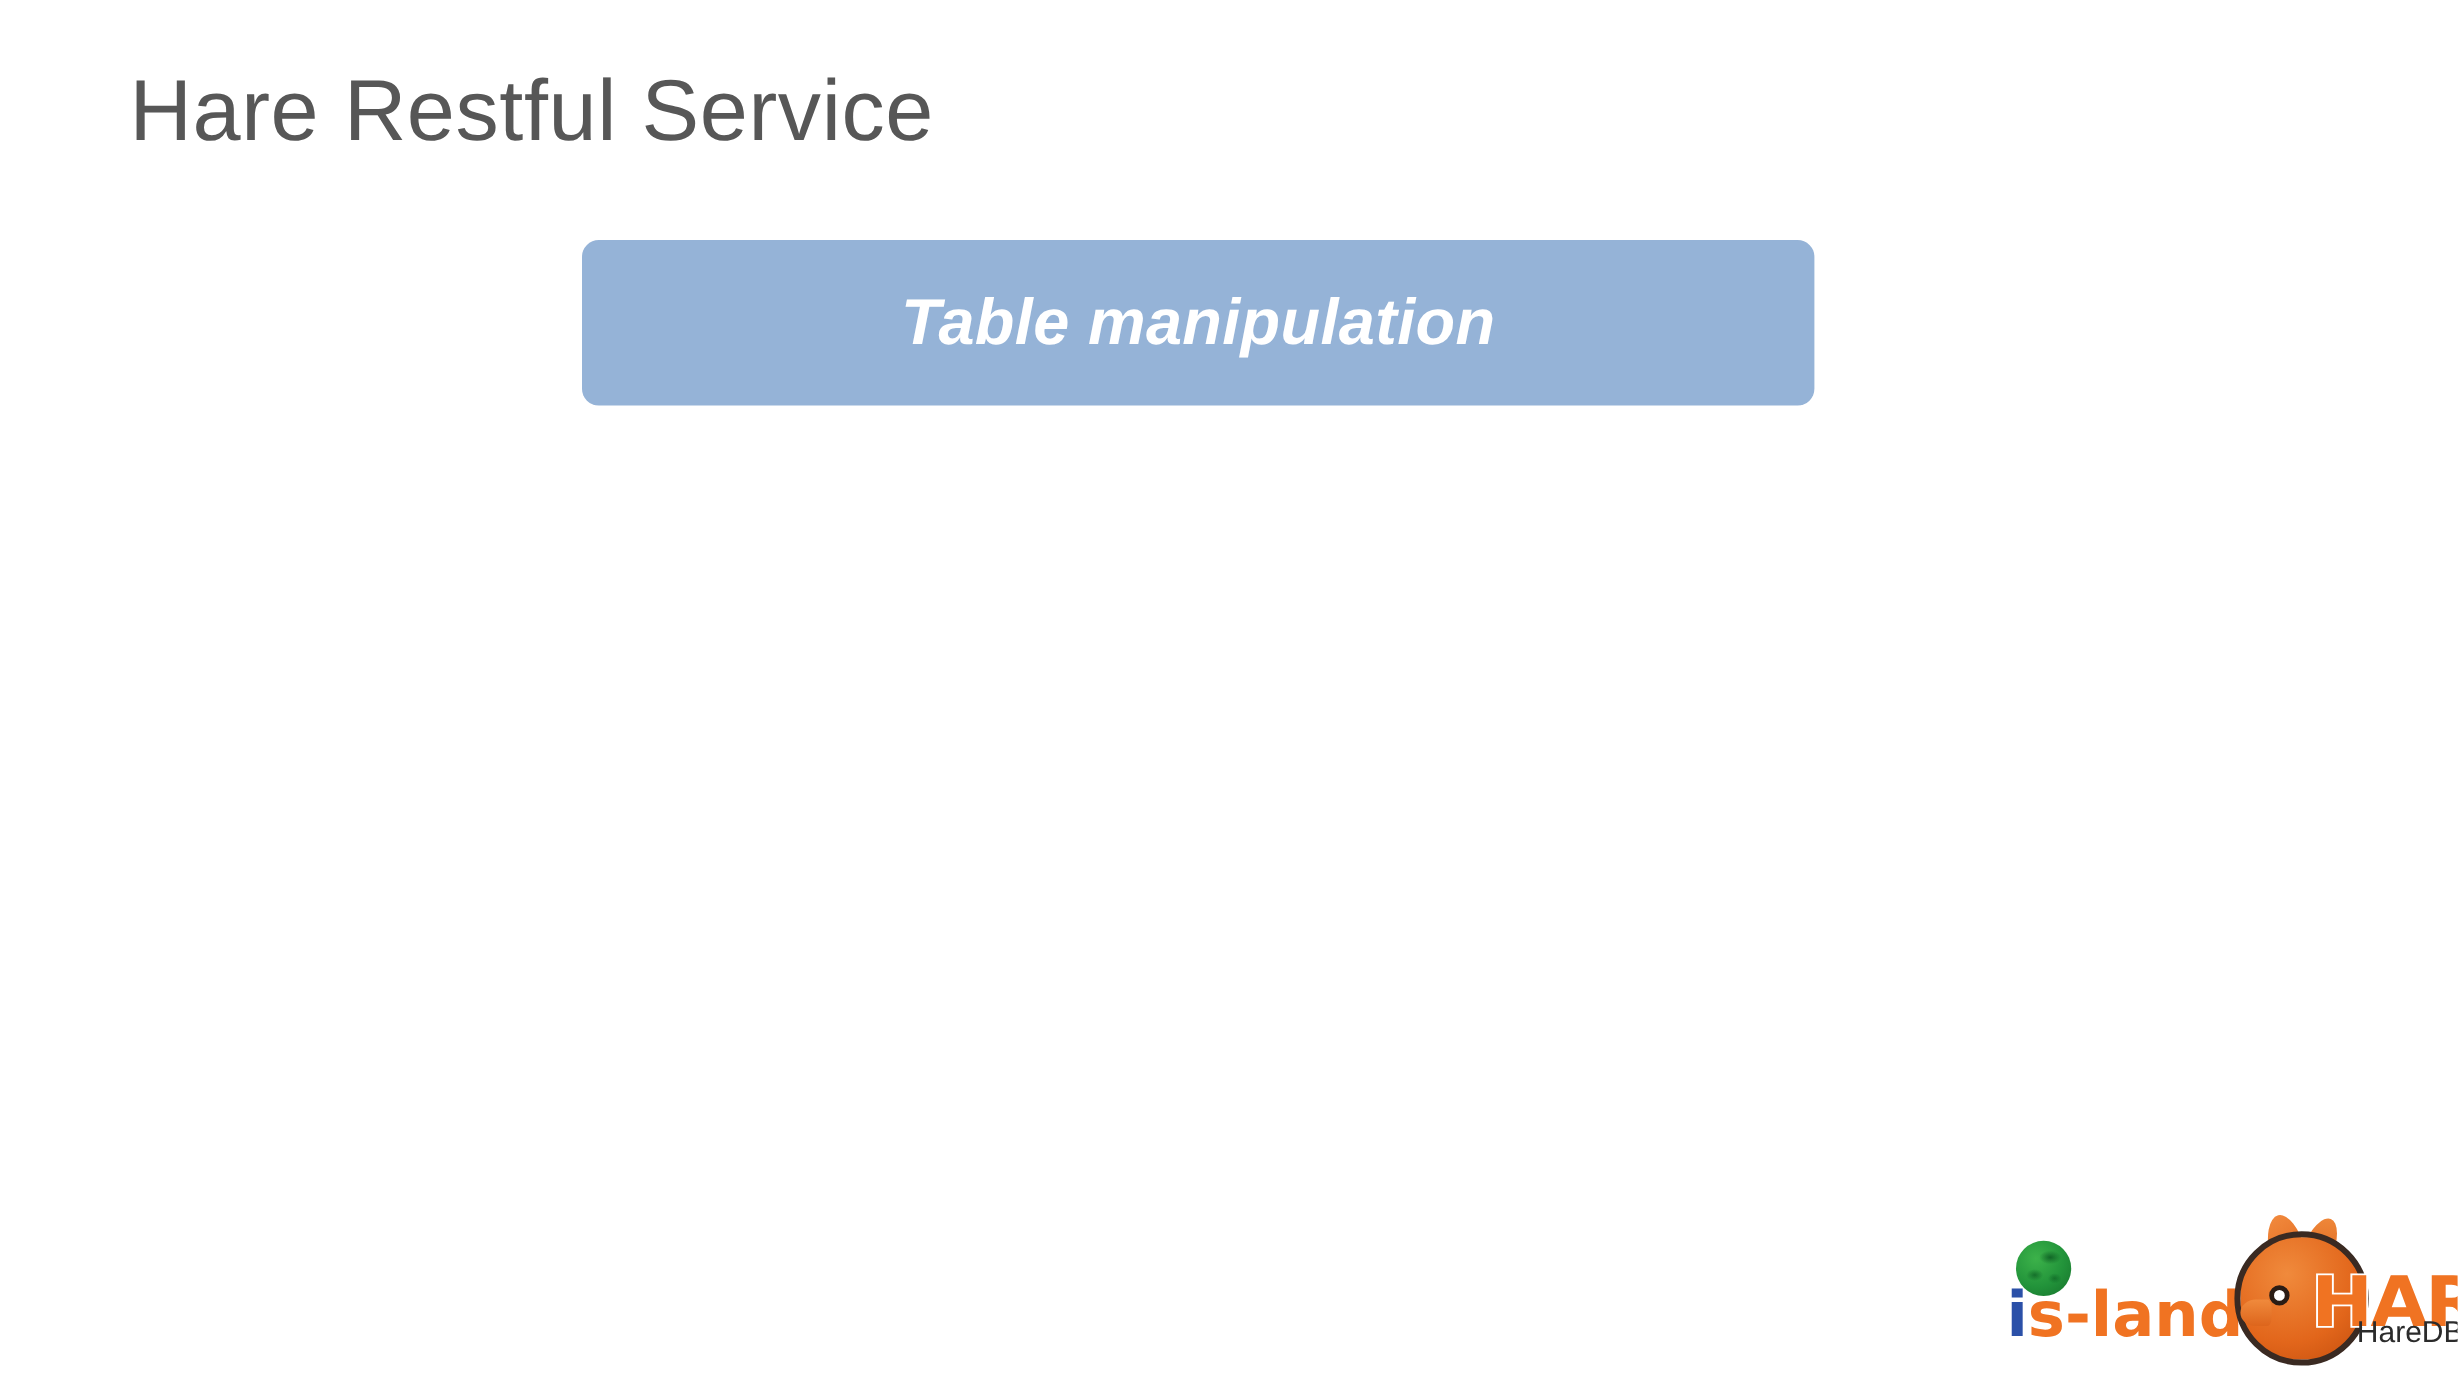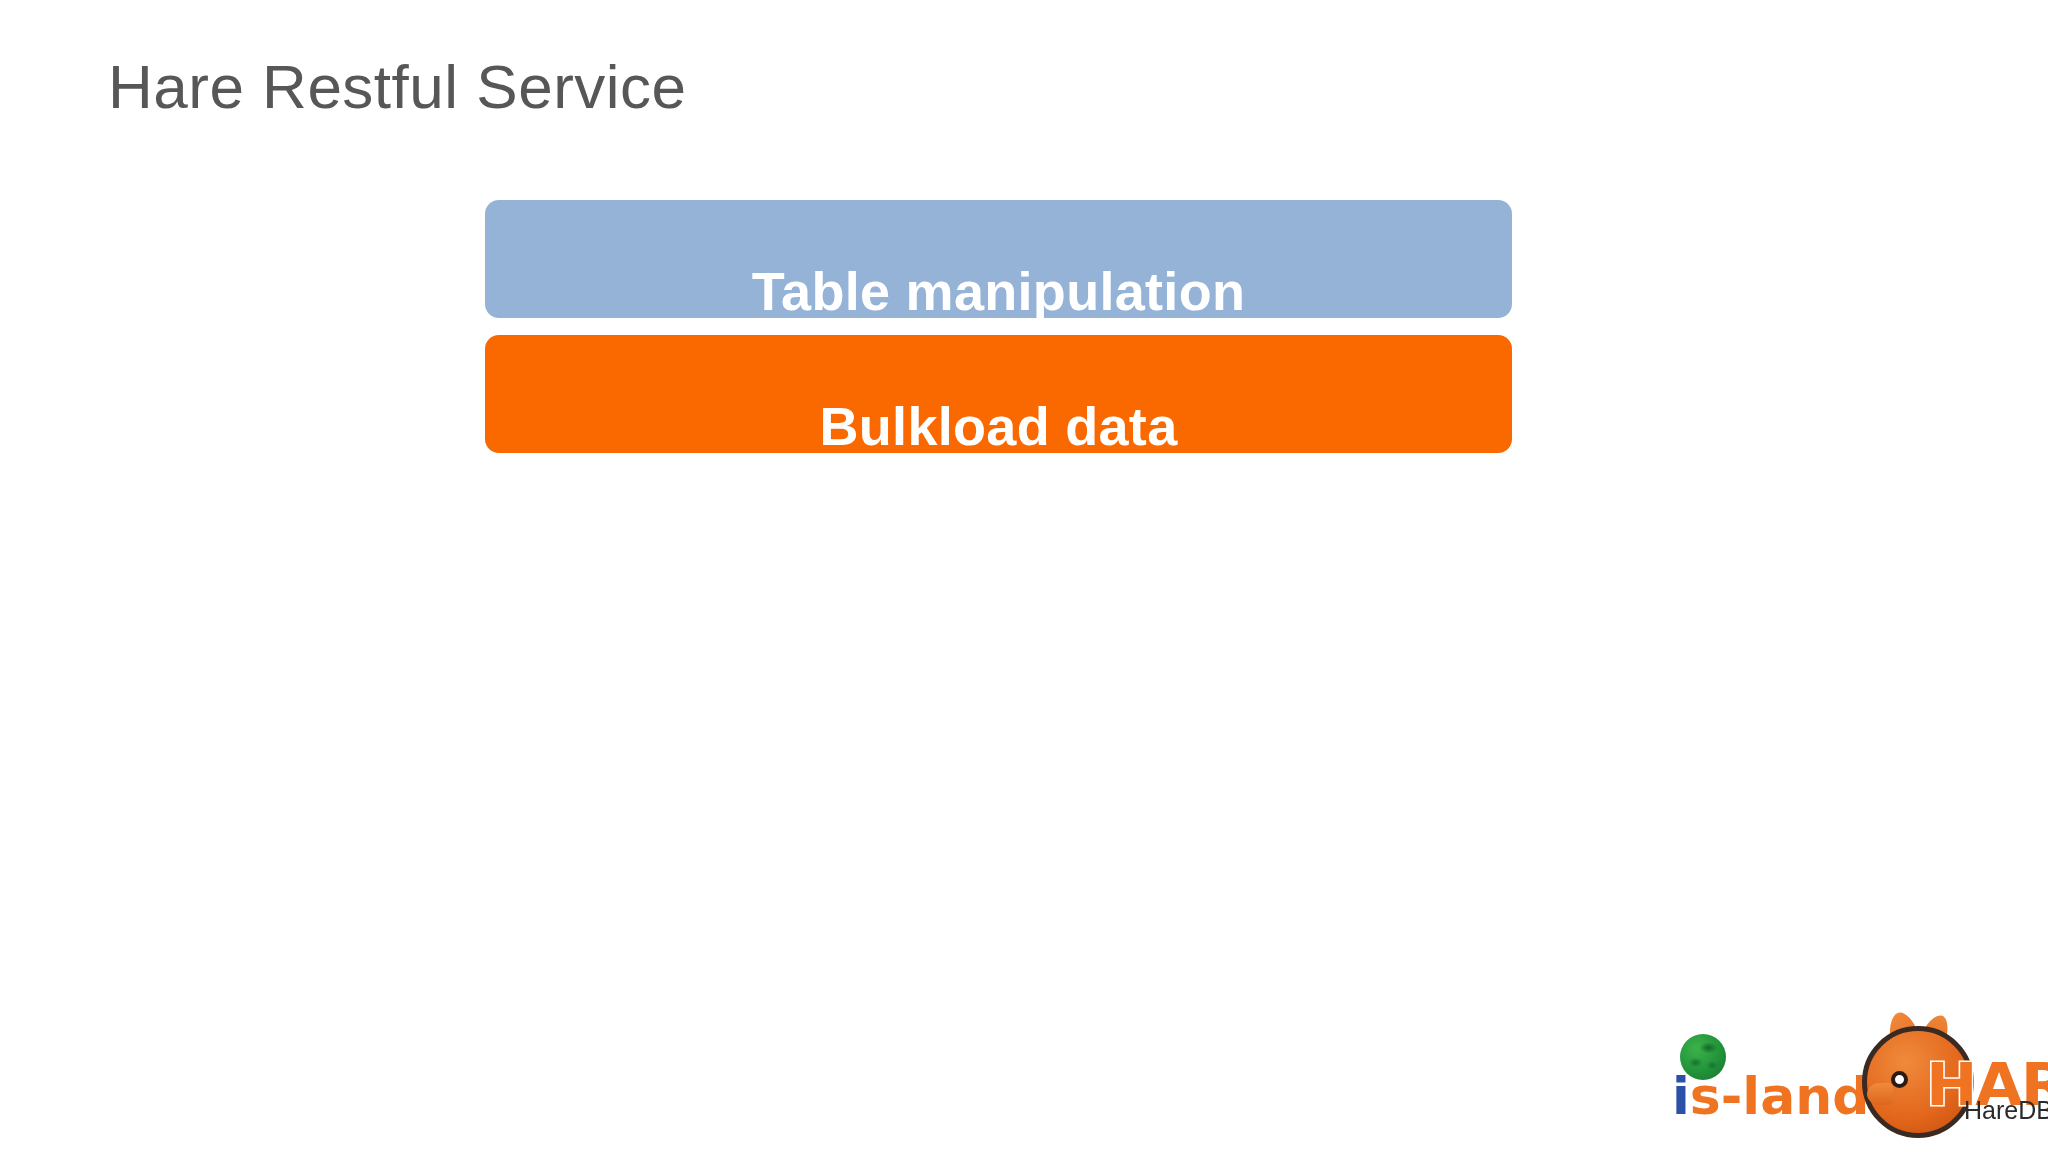--- a/index.html
+++ b/index.html
@@ -19,46 +19,47 @@
     position: absolute;
     inset: 0;
     background: #ffffff;
   }
 
   
   #slide-title {
     position: absolute;
     left: 108px;
     top: 48px;
-    font-size: 62px;
+    font-size: 72px;
     font-weight: 400;
     color: #575757;
     letter-spacing: 0.5px;
     line-height: 1.25;
     white-space: nowrap;
   }
 
   
   #bar-stack {
     position: absolute;
     left: 485px;
     top: 200px;
     width: 1027px;
     display: flex;
     flex-direction: column;
     gap: 17px;
   }
 
   .bar {
-    height: 118px;
+    height: 138px;
     border-radius: 14px;
     display: flex;
-    align-items: flex-end;
+    align-items: center;
     justify-content: center;
     box-sizing: border-box;
+    font-style: italic;
   }
   .bar.blue   { background: #95b3d7; }
   .bar.orange { background: #fa6800; }
 
   .bar-label {
     font-size: 54px;
     font-weight: bold;
     color: #ffffff;
     text-align: center;
     line-height: 1;
@@ -208,23 +209,20 @@
 
   <div id="slide-title">Hare Restful Service</div>
 
   <div id="bar-stack">
 
     <div class="bar blue">
       <span class="bar-label">Table manipulation</span>
     </div>
 
 
-    <div class="bar orange">
-      <span class="bar-label">Bulkload data</span>
-    </div>
 
 
 
 
   </div>
 
   <div id="logo-area">
 
     <div id="island-logo">
       <div id="island-globe">

